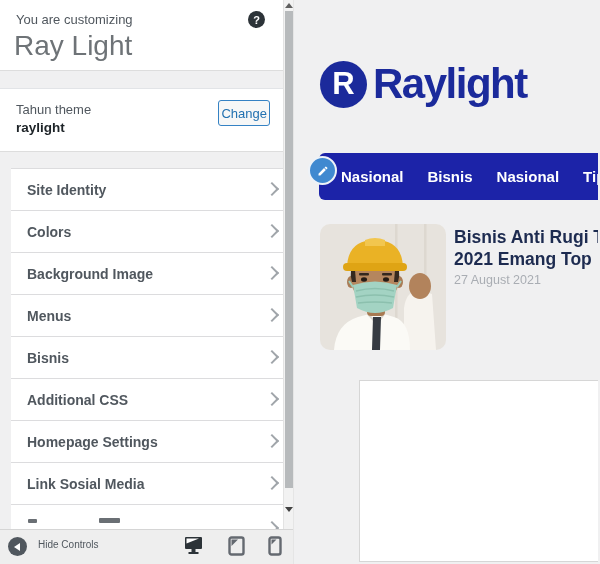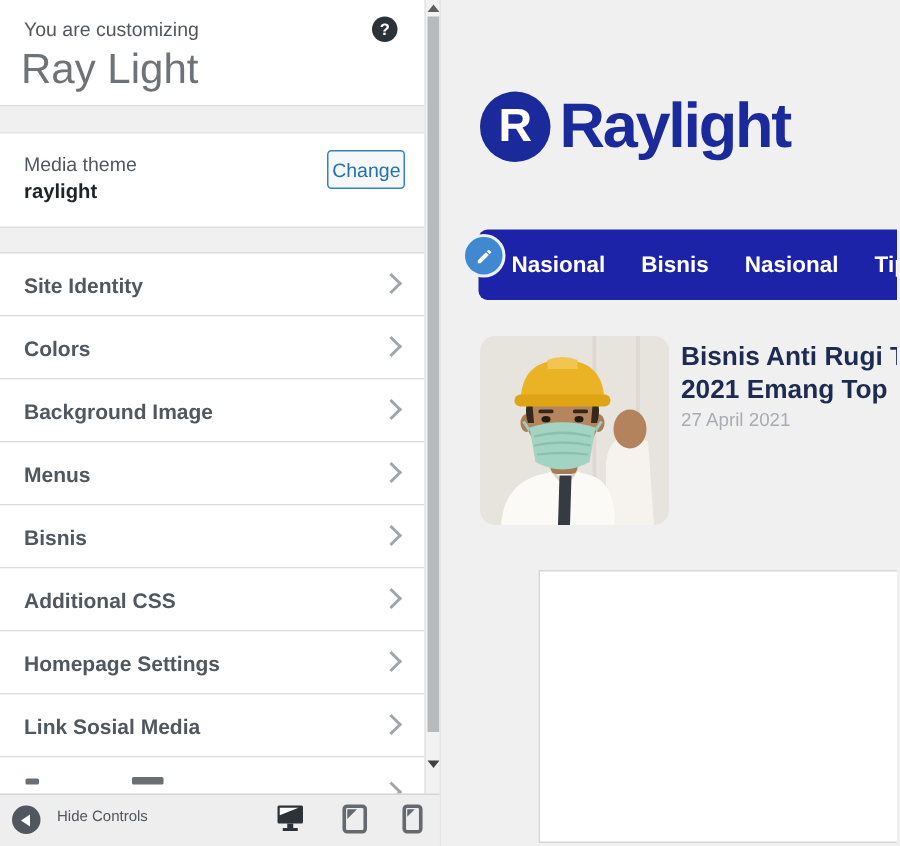--- a/index.html
+++ b/index.html
@@ -13,21 +13,21 @@
   .customizing{position:absolute;left:16px;top:12px;font-size:13px;color:#50575e;}
   .help-btn{position:absolute;right:18px;top:11px;width:17px;height:17px;border-radius:50%;
     background:#2c3338;color:#fff;font-size:11px;font-weight:bold;display:flex;align-items:center;justify-content:center;cursor:pointer;}
   .panel-title{position:absolute;left:14px;top:30px;font-size:28px;font-weight:400;color:#6e7377;}
   .theme-panel{position:absolute;left:0;top:88px;width:283px;height:62px;background:#fff;
     border-top:1px solid #e2e4e7;border-bottom:1px solid #dddddd;}
   .active-label{position:absolute;left:16px;top:13px;font-size:13px;color:#50575e;}
   .theme-name{position:absolute;left:16px;top:31px;font-size:13.5px;font-weight:bold;color:#1d2327;}
   .change-btn{position:absolute;right:13px;top:11px;height:26px;padding:0 2px;font-size:13px;
     font-family:"Liberation Sans",sans-serif;color:#2271b1;background:#f6f7f7;border:1px solid #3582c4;border-radius:3px;cursor:pointer;}
-  .sections{position:absolute;left:0;top:168px;width:283px;height:362px;overflow:hidden;border-top:1px solid #dcdcde;}
+  .sections{position:absolute;left:11px;top:168px;width:283px;height:362px;overflow:hidden;border-top:1px solid #dcdcde;}
   .section-row{position:relative;height:41px;background:#fff;border-bottom:1px solid #dcdcde;
     display:flex;align-items:center;padding:0 16px;cursor:pointer;}
   .section-label{font-size:14px;font-weight:600;color:#50575e;}
   .chevron{position:absolute;right:17px;top:50%;width:8px;height:8px;
     border-top:2px solid #a0a5aa;border-right:2px solid #a0a5aa;transform:translateY(-60%) rotate(45deg);}
   .clipped-row{position:relative;height:41px;background:#fff;}
   .mark{position:absolute;background:#6a6f74;border-radius:1px;}
   .mark1{left:17px;top:14px;width:9px;height:4px;}
   .mark2{left:88px;top:13px;width:21px;height:5px;}
   .clipped-row .chevron{top:18px;transform:rotate(45deg);}
@@ -72,21 +72,21 @@
 
   <div class="info-panel">
     <div class="customizing">You are customizing</div>
     <div class="help-btn">
       <span>?</span>
     </div>
     <div class="panel-title">Ray Light</div>
   </div>
 
   <div class="theme-panel">
-    <div class="active-label">Media theme</div>
+    <div class="active-label">Tahun theme</div>
     <div class="theme-name">raylight</div>
     <button class="change-btn">Change</button>
   </div>
 
   <div class="sections">
     <div class="section-row">
       <span class="section-label">Site Identity</span>
       <span class="chevron"></span>
     </div>
     <div class="section-row">
@@ -201,18 +201,18 @@
       <line x1="33" y1="63" x2="29" y2="57" stroke="#9ccdbb" stroke-width="2"></line>
       <line x1="77" y1="63" x2="81" y2="57" stroke="#9ccdbb" stroke-width="2"></line>
       <path d="M33 61 Q55 54 77 61 L73 84 Q55 94 37 84 Z" fill="#a3d3c3"></path>
       <path d="M36 67 Q55 62 74 67" stroke="#8cc0ae" stroke-width="1.5" fill="none"></path>
       <path d="M36 73 Q55 69 74 73" stroke="#8cc0ae" stroke-width="1.5" fill="none"></path>
       <path d="M38 79 Q55 77 72 79" stroke="#8cc0ae" stroke-width="1.5" fill="none"></path>
     </svg>
   </div>
 
   <div class="article-title">Bisnis Anti Rugi Tahun 2021 Emang Top</div>
-  <div class="article-date">27 April 2021</div>
+  <div class="article-date">27 August 2021</div>
 
   <div class="content-box"></div>
 </div>
 
 <div class="right-strip"></div>
 
 </body></html>

